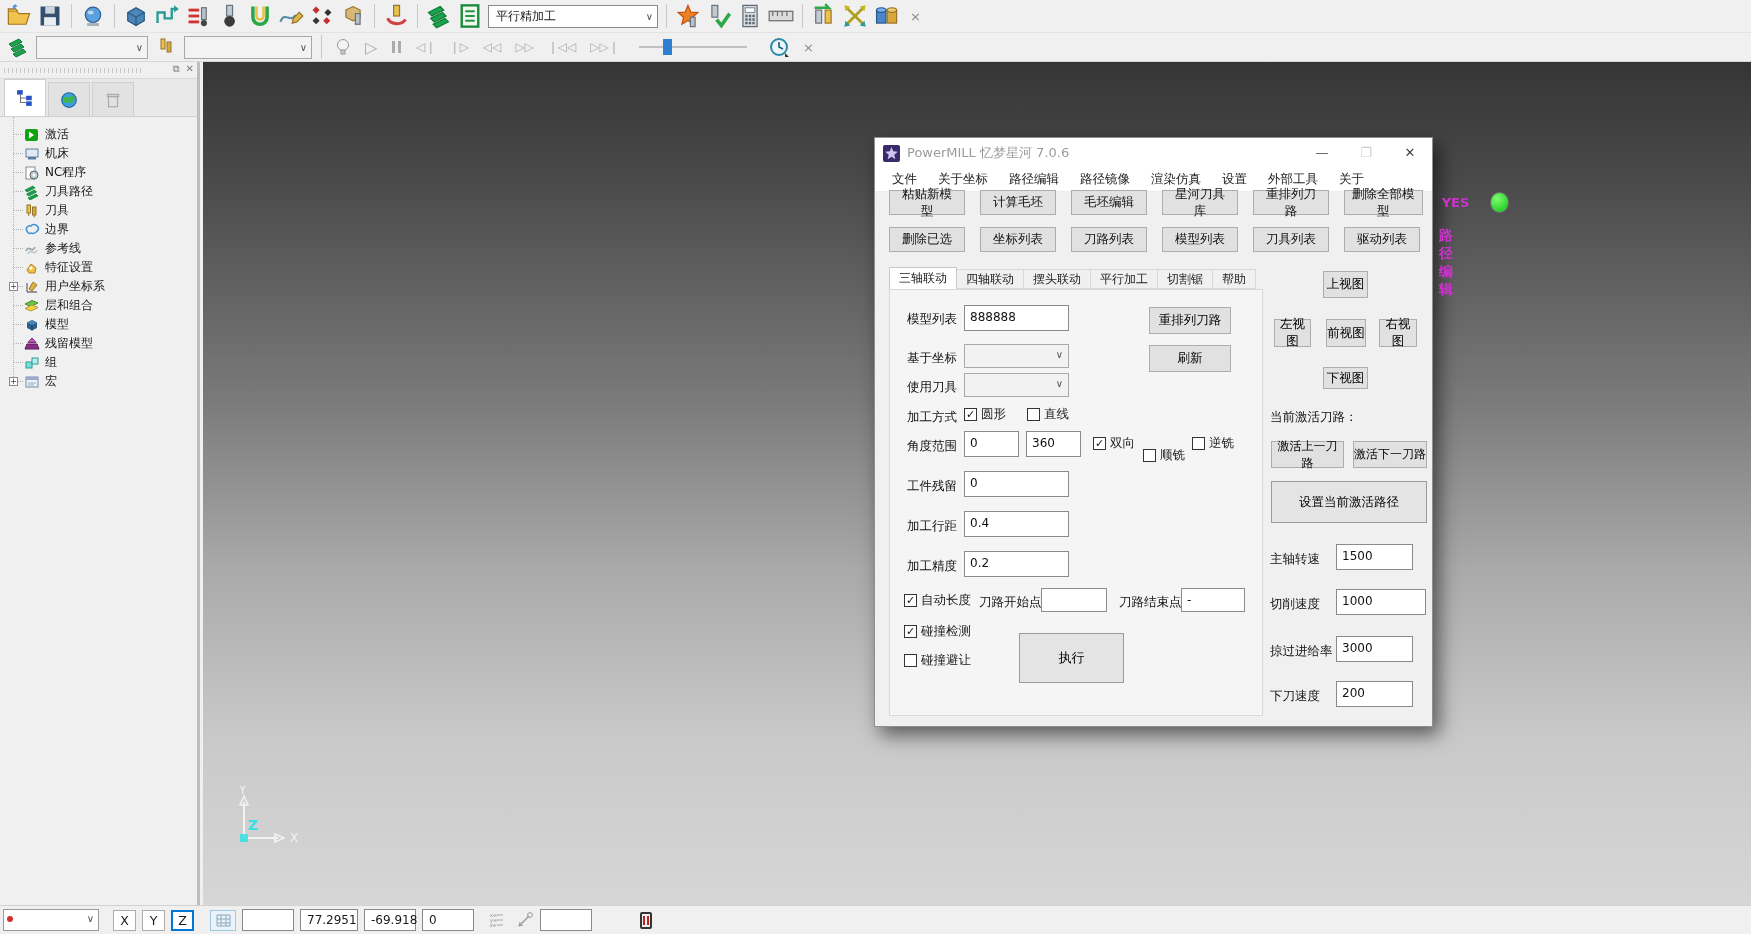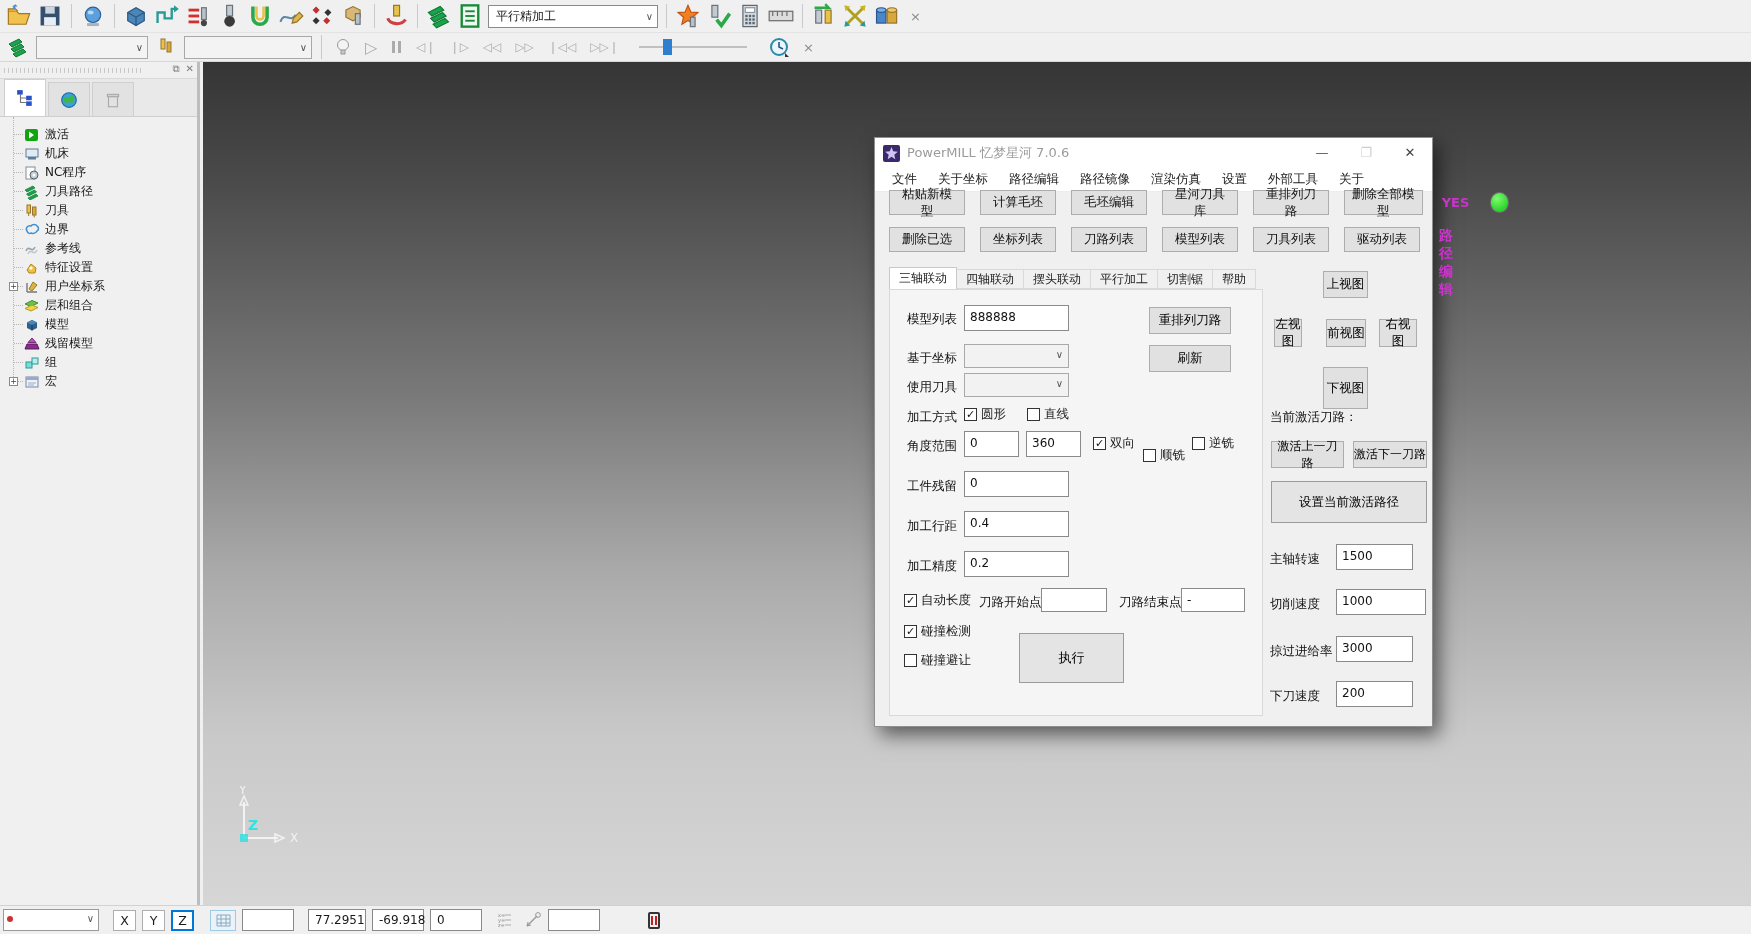--- a/index.html
+++ b/index.html
@@ -544,24 +544,24 @@
         </span>
       <span class="cbrow" style="left:14px;top:362px">
           <span class="cb"></span>
           <span>碰撞避让</span>
         </span>
 
       <button class="bigbtn" style="left:129px;top:343px;width:105px;height:50px">执行</button>
     </div>
 
     <button class="sbtn" style="left:448px;top:133px;width:45px;height:27px">上视图</button>
-    <button class="sbtn" style="left:399px;top:181px;width:28px;height:28px">左视图</button>
+    <button class="sbtn" style="left:399px;top:181px;width:37px;height:28px">左视图</button>
     <button class="sbtn" style="left:451px;top:181px;width:40px;height:28px">前视图</button>
     <button class="sbtn" style="left:504px;top:181px;width:38px;height:28px">右视图</button>
-    <button class="sbtn" style="left:448px;top:229px;width:45px;height:42px">下视图</button>
+    <button class="sbtn" style="left:448px;top:229px;width:45px;height:22px">下视图</button>
 
     <span class="flabel" style="left:395px;top:271px">当前激活刀路：</span>
     <button class="sbtn" style="left:396px;top:303px;width:73px;height:27px;font-size:12px">激活上一刀路</button>
     <button class="sbtn" style="left:478px;top:303px;width:74px;height:27px;font-size:12px">激活下一刀路</button>
     <button class="bigbtn" style="left:396px;top:343px;width:156px;height:42px;font-size:12.5px">设置当前激活路径</button>
 
     <span class="flabel" style="left:395px;top:413px">主轴转速</span>
     <div class="tbox" style="left:461px;top:406px;width:77px">1500</div>
     <span class="flabel" style="left:395px;top:458px">切削速度</span>
     <div class="tbox" style="left:461px;top:451px;width:90px">1000</div>
@@ -581,21 +581,21 @@
     <div class="axisbtn sel">Z</div>
     <div class="gridbtn" style="margin-left:10px">
       <svg width="15" height="13" viewBox="0 0 15 13">
           <g stroke="#8aa8be" fill="none">
             <path d="M1 1h13v11H1z"></path>
             <path d="M1 5h13M1 9h13M5 1v11M10 1v11"></path>
           </g>
         </svg>
     </div>
     <div class="sb-box" style="width:52px"></div>
-    <div class="sb-box" style="width:58px;margin-left:8px">77.2951</div>
+    <div class="sb-box" style="width:58px;">77.2951</div>
     <div class="sb-box" style="width:52px">-69.918</div>
     <div class="sb-box" style="width:52px">0</div>
     <svg width="14" height="16" viewBox="0 0 14 16" style="margin-left:10px">
         <g fill="#8a8a8a" font-size="5" font-family="DejaVu Sans">
           <text x="0" y="5">x=</text>
           <text x="0" y="10">y=</text>
           <text x="0" y="15">z=</text>
         </g>
         <g stroke="#aaa">
           <line x1="7" y1="3" x2="13" y2="3"></line>

